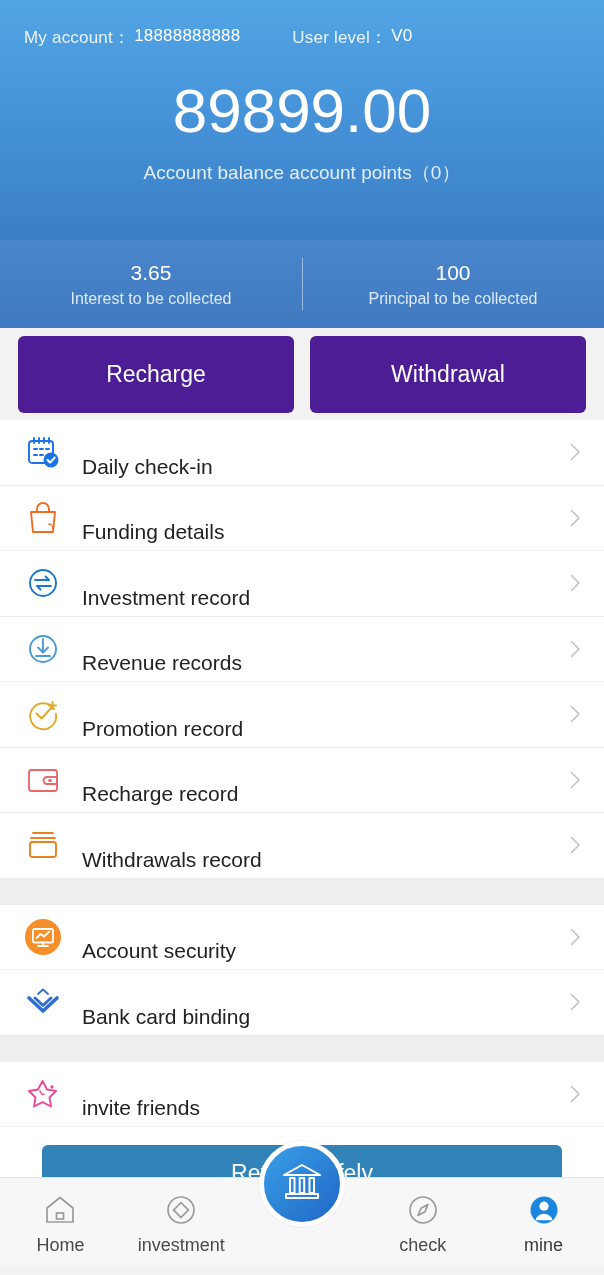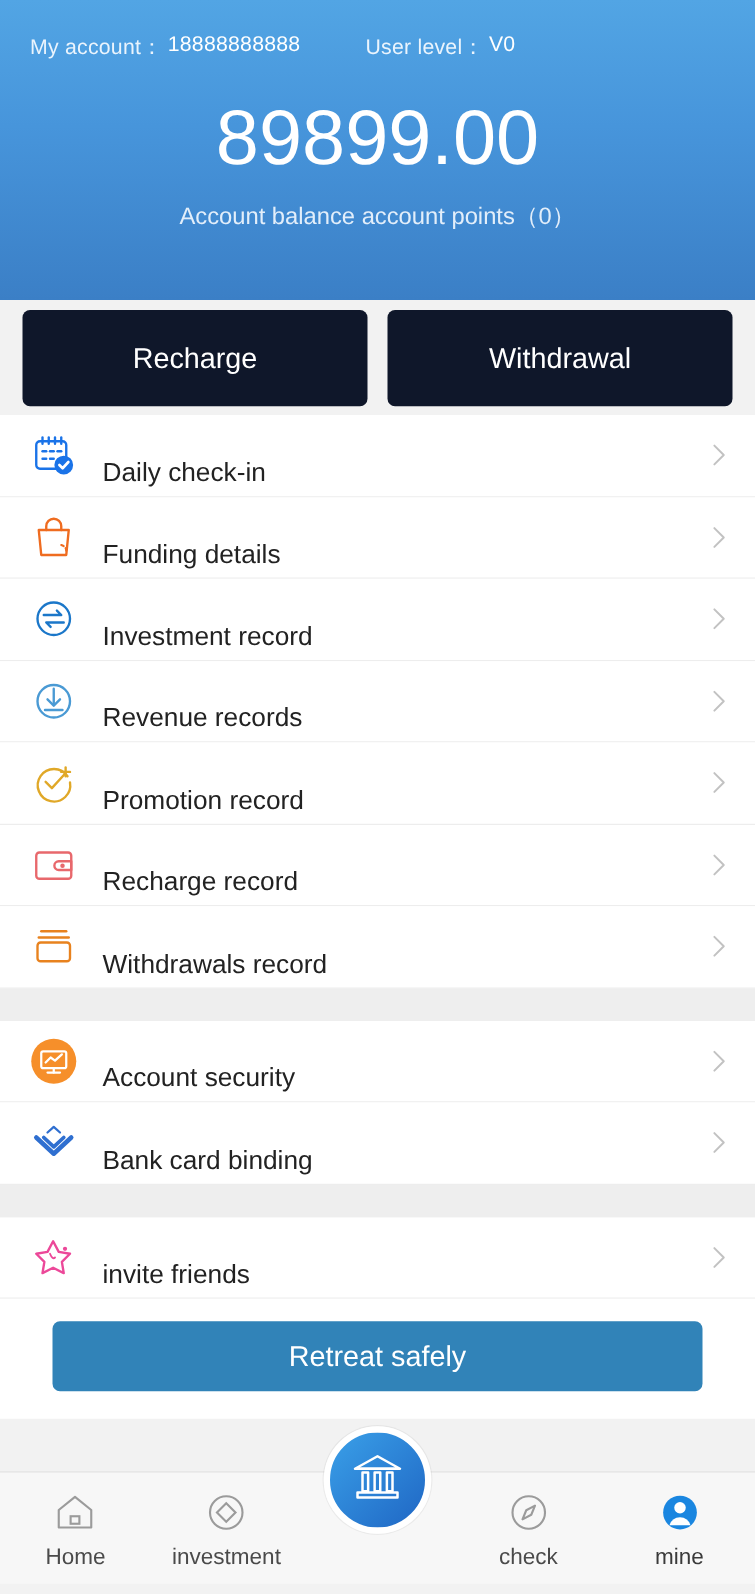--- a/index.html
+++ b/index.html
@@ -60,21 +60,21 @@
 
   
   .actions {
     height:92px;
     background:#f2f2f2;
     display:flex; align-items:center; gap:16px;
     padding:0 18px;
   }
   .action-btn {
     flex:1; height:77px;
-    background:#0f172a;
+    background:#4c1d95;
     border-radius:6px;
     color:#fff; font-size:23px;
     display:flex; align-items:center; justify-content:center;
     cursor:pointer;
   }
 
   
   .group { background:#ffffff; }
   .gap { height:26px; background:#eeeeee; }
 
@@ -166,20 +166,31 @@
       <span class="acct-label">My account：</span>
       <span class="acct-value">18888888888</span>
       <span class="acct-gap"></span>
       <span class="acct-label">User level：</span>
       <span class="acct-value">V0</span>
     </div>
     <div class="balance">89899.00</div>
     <div class="balance-sub">Account balance account points（0）</div>
   </div>
 
+  <div class="stats">
+    <div class="stat">
+      <div class="stat-value">3.65</div>
+      <div class="stat-label">Interest to be collected</div>
+    </div>
+    <div class="stat-divider"></div>
+    <div class="stat">
+      <div class="stat-value">100</div>
+      <div class="stat-label">Principal to be collected</div>
+    </div>
+  </div>
 
   <div class="actions">
     <div class="action-btn">Recharge</div>
     <div class="action-btn">Withdrawal</div>
   </div>
 
   <div id="menu-host">
       <div class="group">
         <div class="row">
           <span class="row-icon">

